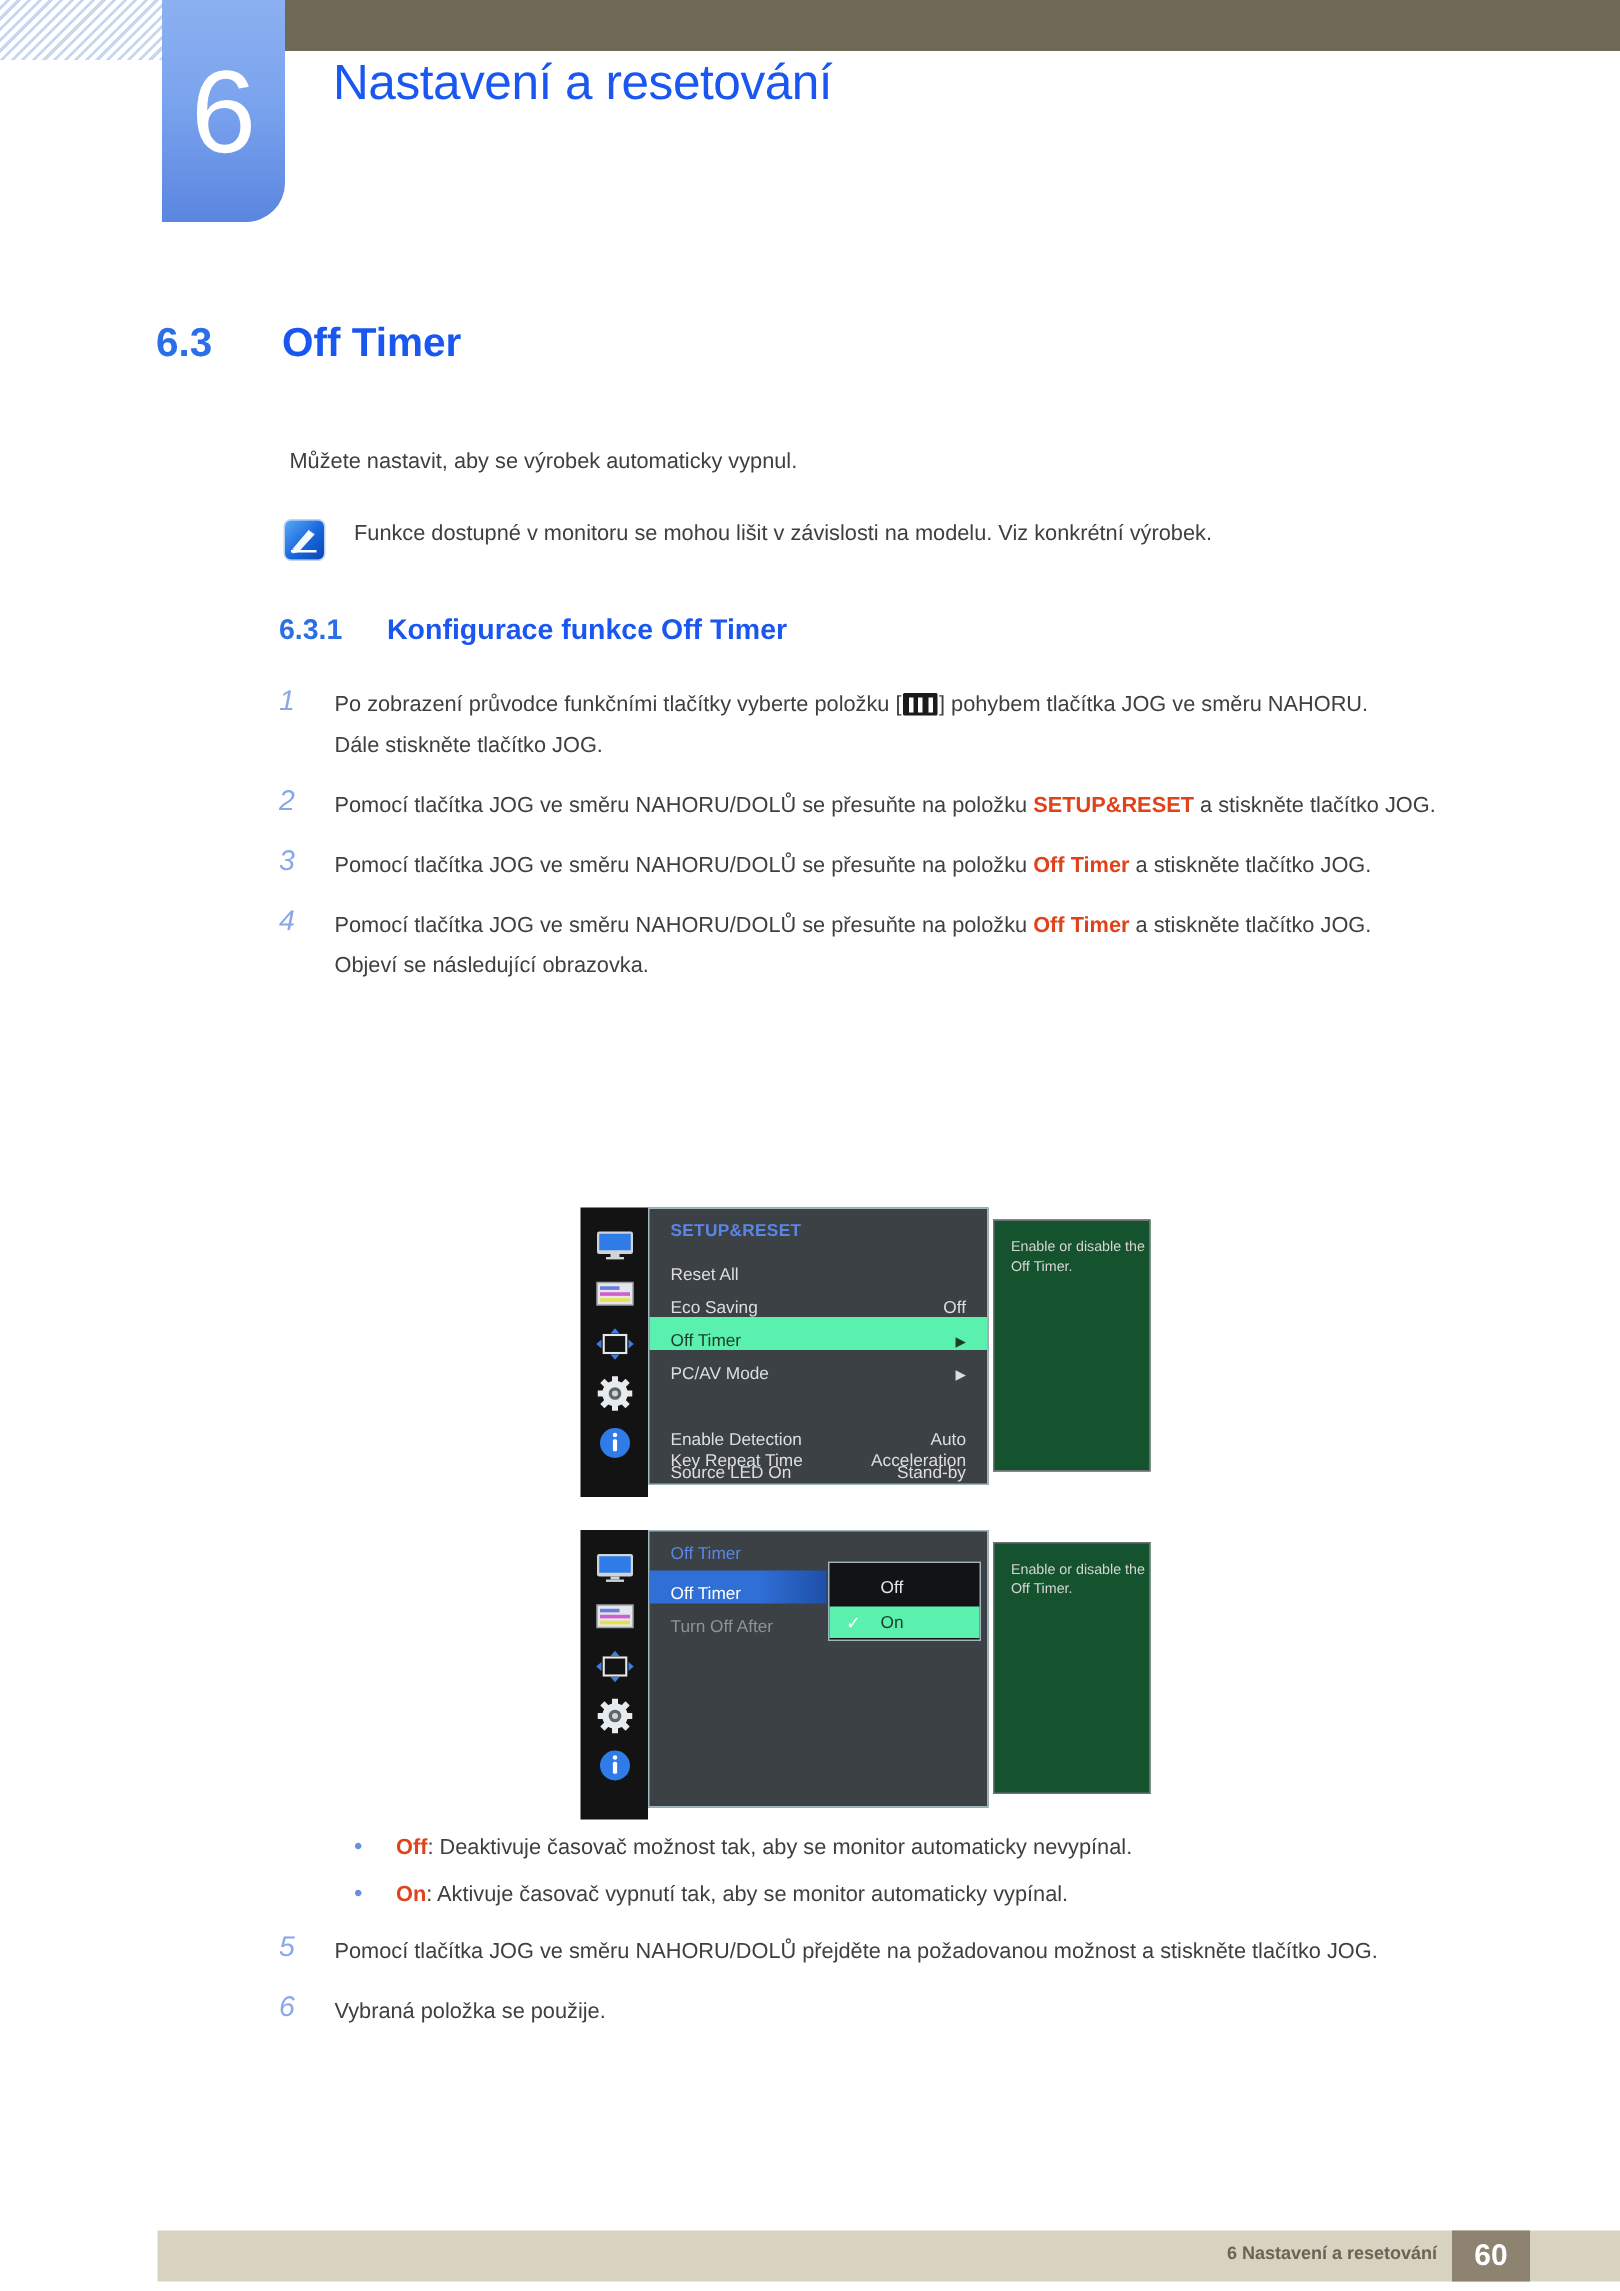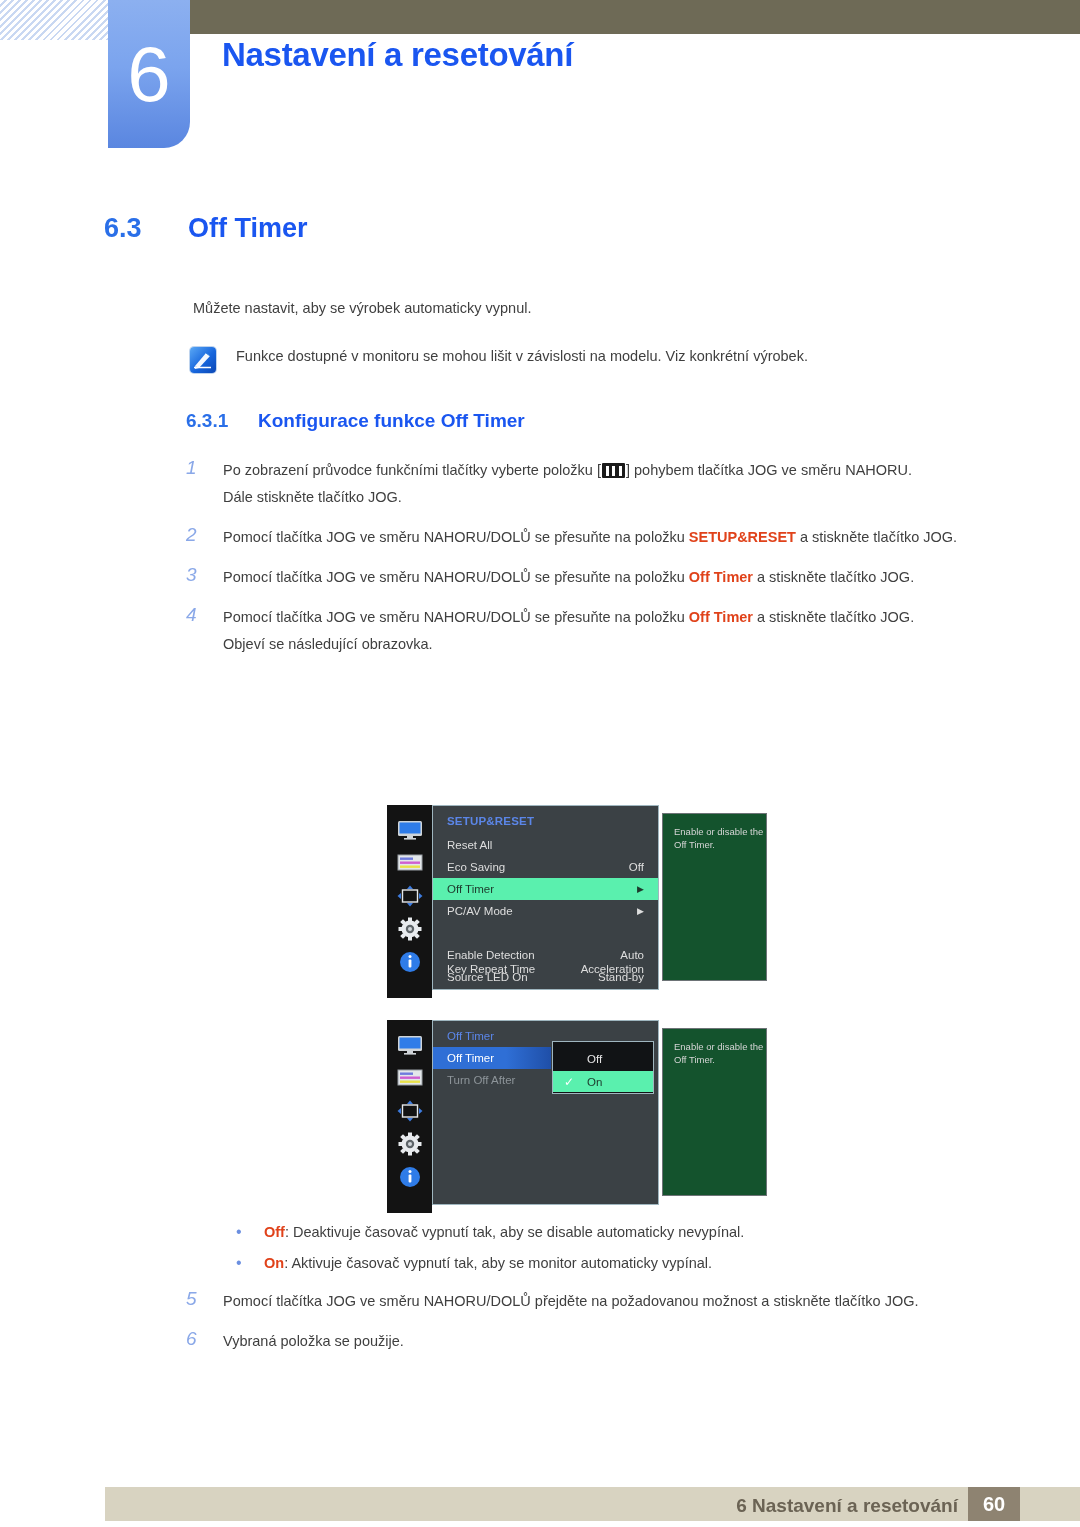--- a/index.html
+++ b/index.html
@@ -23,21 +23,21 @@
     background:linear-gradient(180deg,#8cb0f0 0%,#7ba4ee 45%,#5a86e0 100%);
     border-bottom-right-radius:26px;
   }
   .hdr-num{
     position:absolute;left:108px;top:0;width:82px;height:148px;
     color:#ffffff;font-size:78px;line-height:148px;text-align:center;
     font-weight:400;letter-spacing:0;
   }
   .hdr-title{
     position:absolute;left:222px;top:36px;
-    color:#1a56f0;font-size:33px;font-weight:bold;letter-spacing:-0.3px;
+    color:#1a56f0;font-size:33px;font-weight:normal;letter-spacing:-0.3px;
   }
 
   
   .h2row{position:absolute;left:104px;top:213px;display:flex;align-items:baseline;}
   .h2num{color:#2a6fe8;font-size:27px;font-weight:bold;width:84px;}
   .h2txt{color:#1a56f0;font-size:27px;font-weight:bold;}
 
   
   .intro{
     position:absolute;left:193px;top:298px;width:790px;
@@ -89,21 +89,21 @@
   .osd-desc{
     position:absolute;background:#14532d;border:1px solid #6d7376;box-sizing:border-box;
     color:#d5d5d5;font-size:9.5px;line-height:12.5px;padding:12px 0 0 11px;
   }
   .osd-head{
     color:#5b86e8;font-size:11.5px;font-weight:bold;position:absolute;
     left:14px;letter-spacing:.2px;
   }
   .osd-head2{color:#5b86e8;font-size:11.5px;position:absolute;left:14px;}
   .osd-row{
-    position:absolute;left:0;right:0;height:22px;display:flex;align-items:center;
+    position:absolute;left:0;right:0;height:22px;display:flex;align-items:flex-end;
     box-sizing:border-box;padding:0 14px;
   }
   .osd-lbl{color:#dedede;font-size:11.5px;flex:1;}
   .osd-val{color:#dedede;font-size:11.5px;}
   .osd-row.sel{background:#5af0ae;}
   .osd-row.sel .osd-lbl,.osd-row.sel .osd-val{color:#1d3a2c;}
   .osd-row.selb{
     background:linear-gradient(90deg,#2f6fd6 0%,#2f6fd6 62%,#1f4fa8 100%);
     left:0;width:118px;right:auto;
   }
@@ -126,21 +126,21 @@
   .bdot{
     flex:0 0 28px;color:#6b8fe0;font-size:16px;line-height:22px;padding-left:4px;
   }
   .btxt{color:#3f3f3f;font-size:14.5px;line-height:22px;}
 
   .steps2{position:absolute;left:186px;top:1288px;width:810px;}
 
   
   .ftr{position:absolute;left:105px;top:1487px;width:975px;height:34px;background:#d8d3c1;}
   .ftr-txt{
-    position:absolute;right:122px;top:1495px;color:#6b6354;font-size:19px;font-weight:bold;
+    position:absolute;right:122px;top:1495px;color:#6b6354;font-size:12px;font-weight:bold;
   }
   .ftr-pg{
     position:absolute;left:968px;top:1487px;width:52px;height:34px;background:#8e8371;
     color:#ffffff;font-size:20px;font-weight:bold;text-align:center;line-height:34px;
   }
 </style>
 </head>
 <body>
 
 <div class="page">
@@ -362,21 +362,21 @@
             <span class="chk">✓</span>
             <span class="t">On</span>
           </div>
         </div>
     </div>
   </div>
 
   <div class="bullets" id="bullet-list">
       <div class="bul">
         <div class="bdot">•</div>
-        <div class="btxt"><span class="hl">Off</span><span>: Deaktivuje časovač vypnutí tak, aby se disable automaticky nevypínal.</span></div>
+        <div class="btxt"><span class="hl">Off</span><span>: Deaktivuje časovač možnost tak, aby se monitor automaticky nevypínal.</span></div>
       </div>
       <div class="bul">
         <div class="bdot">•</div>
         <div class="btxt"><span class="hl">On</span><span>: Aktivuje časovač vypnutí tak, aby se monitor automaticky vypínal.</span></div>
       </div>
     </div>
 
   <div class="steps2" id="steps-after">
       <div class="step">
         <div class="step-n">5</div>

